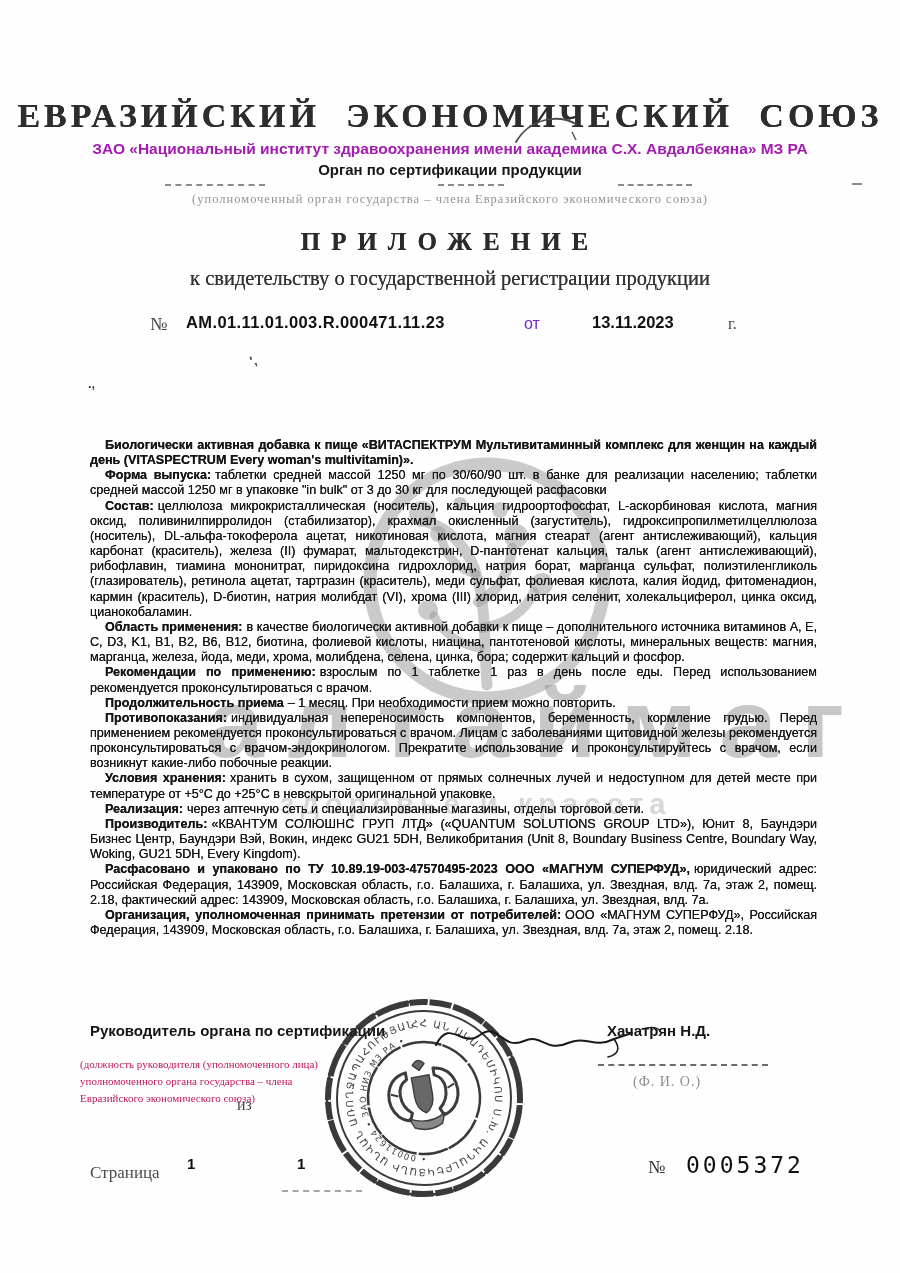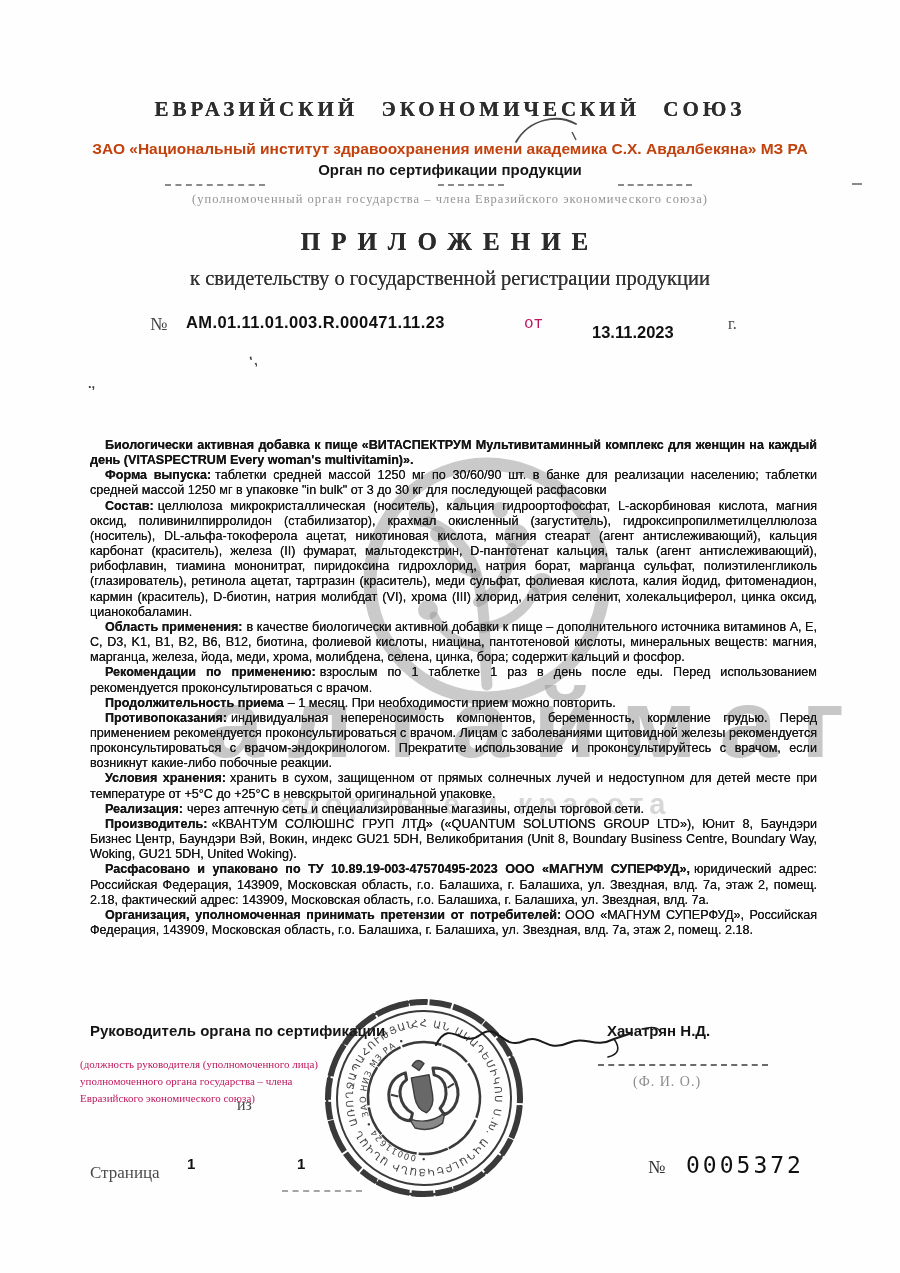--- a/index.html
+++ b/index.html
@@ -5,46 +5,46 @@
   html,body{margin:0;padding:0;}
   body{
     width:900px;height:1273px;position:relative;overflow:hidden;
     background:#fefefe;color:#1b1b1b;
     font-family:"Liberation Sans",sans-serif;
   }
   .abs{position:absolute;}
   
   .union-title{
     top:97px;left:0;width:900px;text-align:center;
-    font-family:"Liberation Serif",serif;font-weight:bold;font-size:21px;
+    font-family:"Liberation Serif",serif;font-weight:bold;font-size:34px;
     letter-spacing:4px;word-spacing:14px;color:#2d2d2d;
     text-shadow:0 0 .6px #2d2d2d;
   }
-  .org-line1{top:140px;left:0;width:900px;text-align:center;font-weight:bold;font-size:15.5px;color:#c2410c;}
+  .org-line1{top:140px;left:0;width:900px;text-align:center;font-weight:bold;font-size:15.5px;color:#a21caf;}
   .org-line2{top:161px;left:0;width:900px;text-align:center;font-weight:bold;font-size:15px;color:#161616;}
   .dash-seg{border-top:2px dashed #8a8a8a;height:0;}
   .org-caption{
     top:192px;left:0;width:900px;text-align:center;
     font-family:"Liberation Serif",serif;font-size:12.5px;color:#949494;
     letter-spacing:1px;filter:blur(.3px);
   }
   .doc-title{
     top:228px;left:0;width:900px;text-align:center;
     font-family:"Liberation Serif",serif;font-weight:bold;font-size:25px;
     letter-spacing:11px;color:#2b2b2b;text-shadow:0 0 .5px #2b2b2b;
   }
   .doc-subtitle{
     top:267px;left:0;width:900px;text-align:center;
     font-family:"Liberation Serif",serif;font-size:20.5px;color:#333;
     text-shadow:0 0 .4px #333;
   }
   .num-label{top:314px;left:150px;font-family:"Liberation Serif",serif;font-size:18px;color:#444;}
   .num-value{top:313px;left:186px;font-weight:bold;font-size:16.5px;letter-spacing:.4px;color:#111;}
-  .date-label{top:315px;left:524px;font-family:Liberation Mono, monospace;font-size:16px;color:#be185d;}
-  .date-value{top:313px;left:592px;font-weight:bold;font-size:16.5px;color:#111;margin-top:10px;}
+  .date-label{top:315px;left:524px;font-family:Liberation Sans, sans-serif;font-size:16px;color:#6d28d9;}
+  .date-value{top:313px;left:592px;font-weight:bold;font-size:16.5px;color:#111;}
   .year-suffix{top:315px;left:728px;font-family:"Liberation Serif",serif;font-size:16px;color:#444;}
   .speck{color:#3b3b3b;font-size:13px;font-weight:bold;}
   
   .wm{pointer-events:none;}
   .wm-brand{
     top:676px;left:206px;width:690px;
     font-weight:bold;font-size:96px;letter-spacing:22px;line-height:1;
     color:rgba(148,148,148,.52);
     transform:scaleX(1.08);transform-origin:left center;white-space:nowrap;
   }
@@ -134,21 +134,21 @@
 <div class="abs body-text">
     <div class="para"><b>Биологически активная добавка к пище</b><span class="pt-bold">«ВИТАСПЕКТРУМ Мультивитаминный комплекс для женщин на каждый день (VITASPECTRUM Every woman's multivitamin)».</span></div>
     <div class="para"><b>Форма выпуска:</b><span>таблетки средней массой 1250 мг по 30/60/90 шт. в банке для реализации населению; таблетки средней массой 1250 мг в упаковке "in bulk" от 3 до 30 кг для последующей расфасовки</span></div>
     <div class="para"><b>Состав:</b><span>целлюлоза микрокристаллическая (носитель), кальция гидроортофосфат, L-аскорбиновая кислота, магния оксид, поливинилпирролидон (стабилизатор), крахмал окисленный (загуститель), гидроксипропилметилцеллюлоза (носитель), DL-альфа-токоферола ацетат, никотиновая кислота, магния стеарат (агент антислеживающий), кальция карбонат (краситель), железа (II) фумарат, мальтодекстрин, D-пантотенат кальция, тальк (агент антислеживающий), рибофлавин, тиамина мононитрат, пиридоксина гидрохлорид, натрия борат, марганца сульфат, полиэтиленгликоль (глазирователь), ретинола ацетат, тартразин (краситель), меди сульфат, фолиевая кислота, калия йодид, фитоменадион, кармин (краситель), D-биотин, натрия молибдат (VI), хрома (III) хлорид, натрия селенит, холекальциферол, цинка оксид, цианокобаламин.</span></div>
     <div class="para"><b>Область применения:</b><span>в качестве биологически активной добавки к пище – дополнительного источника витаминов A, E, C, D3, K1, B1, B2, B6, B12, биотина, фолиевой кислоты, ниацина, пантотеновой кислоты, минеральных веществ: магния, марганца, железа, йода, меди, хрома, молибдена, селена, цинка, бора; содержит кальций и фосфор.</span></div>
     <div class="para"><b>Рекомендации по применению:</b><span>взрослым по 1 таблетке 1 раз в день после еды. Перед использованием рекомендуется проконсультироваться с врачом.</span></div>
     <div class="para"><b>Продолжительность приема</b><span>– 1 месяц. При необходимости прием можно повторить.</span></div>
     <div class="para"><b>Противопоказания:</b><span>индивидуальная непереносимость компонентов, беременность, кормление грудью. Перед применением рекомендуется проконсультироваться с врачом. Лицам с заболеваниями щитовидной железы рекомендуется проконсультироваться с врачом-эндокринологом. Прекратите использование и проконсультируйтесь с врачом, если возникнут какие-либо побочные реакции.</span></div>
     <div class="para"><b>Условия хранения:</b><span>хранить в сухом, защищенном от прямых солнечных лучей и недоступном для детей месте при температуре от +5°C до +25°C в невскрытой оригинальной упаковке.</span></div>
     <div class="para"><b>Реализация:</b><span>через аптечную сеть и специализированные магазины, отделы торговой сети.</span></div>
-    <div class="para"><b>Производитель:</b><span>«КВАНТУМ СОЛЮШНС ГРУП ЛТД» («QUANTUM SOLUTIONS GROUP LTD»), Юнит 8, Баундэри Бизнес Центр, Баундэри Вэй, Вокин, индекс GU21 5DH, Великобритания (Unit 8, Boundary Business Centre, Boundary Way, Woking, GU21 5DH, United Woking).</span></div>
+    <div class="para"><b>Производитель:</b><span>«КВАНТУМ СОЛЮШНС ГРУП ЛТД» («QUANTUM SOLUTIONS GROUP LTD»), Юнит 8, Баундэри Бизнес Центр, Баундэри Вэй, Вокин, индекс GU21 5DH, Великобритания (Unit 8, Boundary Business Centre, Boundary Way, Woking, GU21 5DH, Every Kingdom).</span></div>
     <div class="para"><b>Расфасовано и упаковано по ТУ 10.89.19-003-47570495-2023 ООО «МАГНУМ СУПЕРФУД»,</b><span>юридический адрес: Российская Федерация, 143909, Московская область, г.о. Балашиха, г. Балашиха, ул. Звездная, влд. 7а, этаж 2, помещ. 2.18, фактический адрес: 143909, Московская область, г.о. Балашиха, г. Балашиха, ул. Звездная, влд. 7а.</span></div>
     <div class="para"><b>Организация, уполномоченная принимать претензии от потребителей:</b><span>ООО «МАГНУМ СУПЕРФУД», Российская Федерация, 143909, Московская область, г.о. Балашиха, г. Балашиха, ул. Звездная, влд. 7а, этаж 2, помещ. 2.18.</span></div>
   </div>
 
 <div class="abs role-label">Руководитель органа по сертификации</div>
 <div class="abs sig-name">Хачатрян Н.Д.</div>
 <div class="abs name-underline"></div>
 <div class="abs name-caption">(Ф. И. О.)</div>
 <div class="abs role-caption">(должность руководителя (уполномоченного лица) уполномоченного органа государства – члена Евразийского экономического союза)</div>
 

